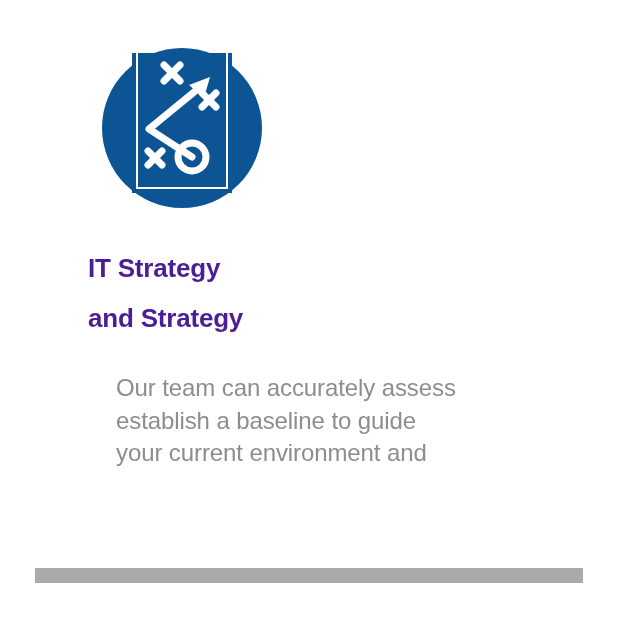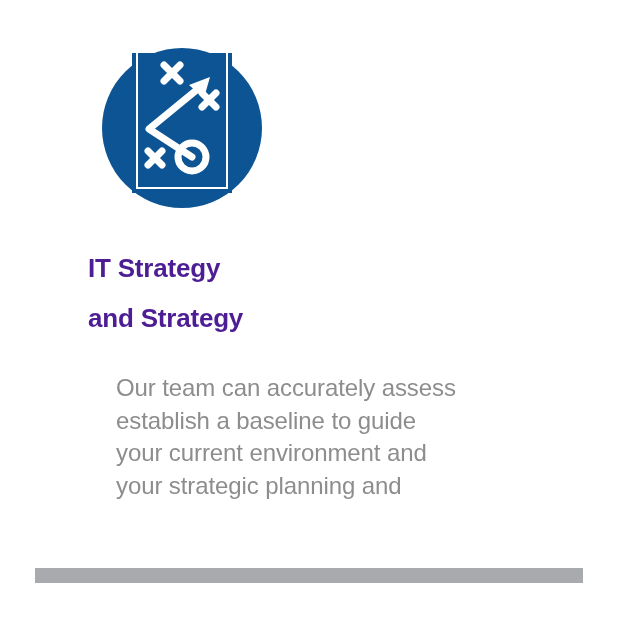--- a/index.html
+++ b/index.html
@@ -121,18 +121,17 @@
 
   <div class="title-block">
     <div class="title-line">IT Strategy</div>
     <div class="title-line">and Strategy</div>
   </div>
 
   <div class="body-block">
     <div class="body-line">Our team can accurately assess</div>
     <div class="body-line">establish a baseline to guide</div>
     <div class="body-line">your current environment and</div>
-    <div class="body-line">your strategic planning and</div>
   </div>
 
   <div class="bottom-bar"></div>
 
 </div>
 
 </body></html>

